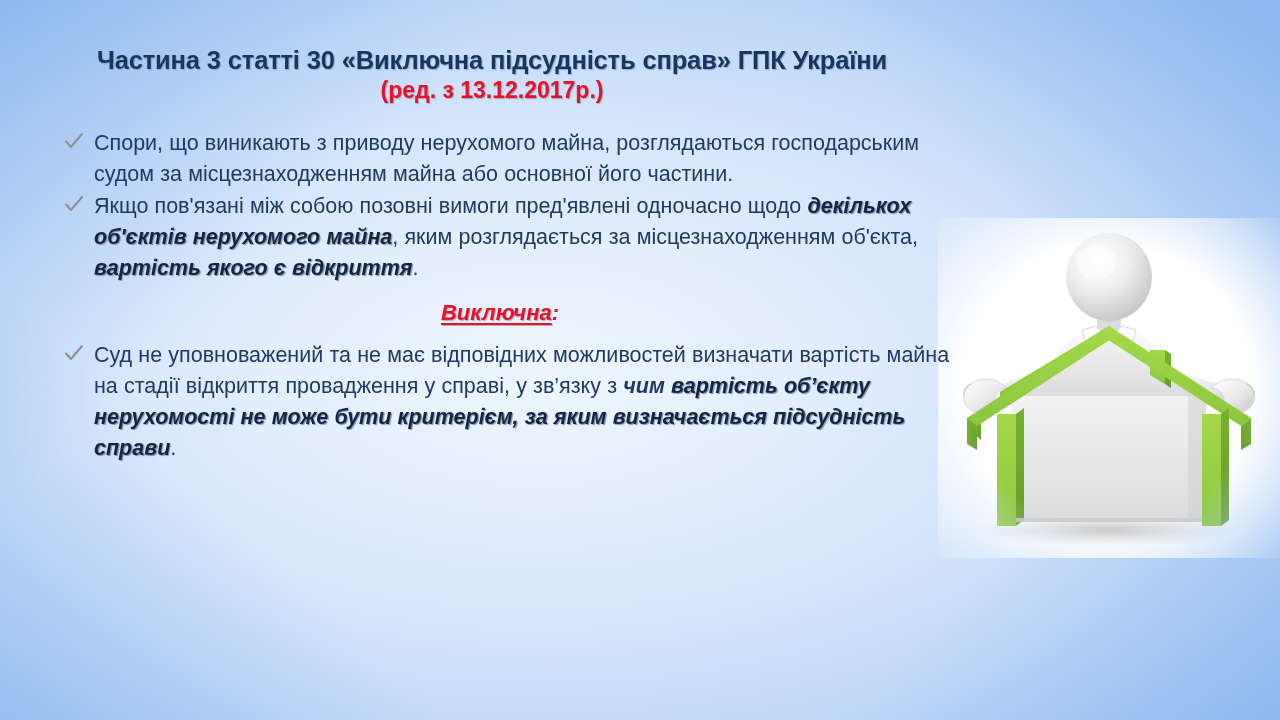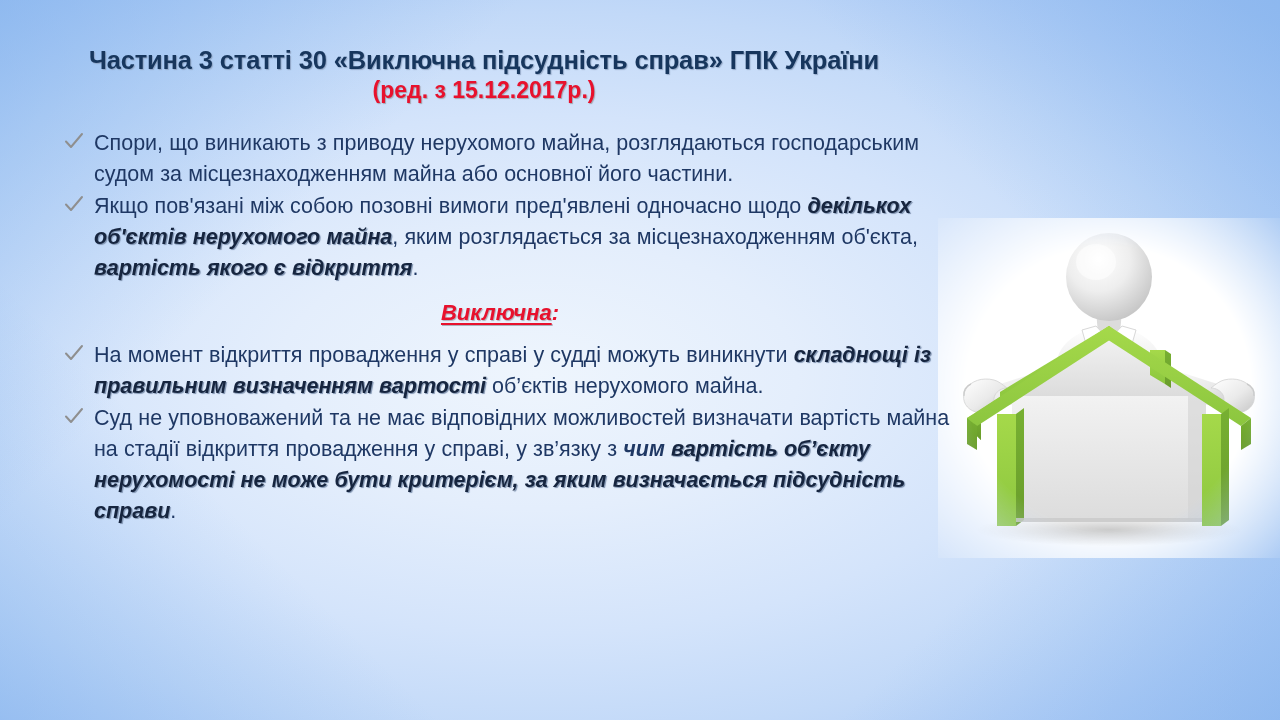--- a/index.html
+++ b/index.html
@@ -37,21 +37,21 @@
       linear-gradient(135deg, rgba(120,172,235,0.55) 0%, rgba(120,172,235,0.0) 26%),
       linear-gradient(225deg, rgba(120,172,235,0.50) 0%, rgba(120,172,235,0.0) 24%),
       linear-gradient(45deg,  rgba(120,172,235,0.45) 0%, rgba(120,172,235,0.0) 22%),
       linear-gradient(315deg, rgba(120,172,235,0.45) 0%, rgba(120,172,235,0.0) 22%);
     pointer-events: none;
   }
 
   
   #title-block {
     position: absolute;
-    left: 4px;
+    left: 12px;
     top: 46px;
     width: 960px;
     text-align: center;
     z-index: 4;
   }
   .title-line1 {
     font-family: "Liberation Sans", sans-serif;
     font-size: 25.5px;
     font-weight: bold;
     color: #17365d;
@@ -163,21 +163,21 @@
   }
   #picture svg { display: block; width: 342px; height: 340px; }
 </style>
 </head>
 <body>
 
 <div id="slide">
 
   <div id="title-block">
     <div class="title-line1">Частина 3 статті 30 «Виключна підсудність справ» ГПК України</div>
-    <div class="title-line2">(ред. з 15.12.2017р.)</div>
+    <div class="title-line2">(ред. з 13.12.2017р.)</div>
   </div>
 
   <div id="content">
 
     <div class="bullet">
       <span class="check-icon">
         <svg viewBox="0 0 20 20" width="20" height="20" aria-hidden="true">
           <path d="M2 10.5 L7 16 L18 3" fill="none" stroke="#8f8f8f" stroke-width="2" stroke-linecap="round" stroke-linejoin="round"></path>
         </svg>
       </span>
@@ -190,28 +190,20 @@
       <span class="check-icon">
         <svg viewBox="0 0 20 20" width="20" height="20" aria-hidden="true">
           <path d="M2 10.5 L7 16 L18 3" fill="none" stroke="#8f8f8f" stroke-width="2" stroke-linecap="round" stroke-linejoin="round"></path>
         </svg>
       </span>
       <span class="btext"><span>Якщо пов'язані між собою позовні вимоги пред'явлені одночасно щодо </span><b class="em">декількох об'єктів нерухомого майна</b><span>, яким розглядається за місцезнаходженням об'єкта, </span><b class="em">вартість якого є відкриття</b><span>.</span></span>
     </div>
 
     <div id="comment-heading"><span class="ch">Виключна</span><span class="colon">:</span></div>
 
-    <div class="bullet">
-      <span class="check-icon">
-        <svg viewBox="0 0 20 20" width="20" height="20" aria-hidden="true">
-          <path d="M2 10.5 L7 16 L18 3" fill="none" stroke="#8f8f8f" stroke-width="2" stroke-linecap="round" stroke-linejoin="round"></path>
-        </svg>
-      </span>
-      <span class="btext"><span>На момент відкриття провадження у справі у судді можуть виникнути </span><b class="em">складнощі із правильним визначенням вартості</b><span> об’єктів нерухомого майна.</span></span>
-    </div>
 
     <div class="bullet">
       <span class="check-icon">
         <svg viewBox="0 0 20 20" width="20" height="20" aria-hidden="true">
           <path d="M2 10.5 L7 16 L18 3" fill="none" stroke="#8f8f8f" stroke-width="2" stroke-linecap="round" stroke-linejoin="round"></path>
         </svg>
       </span>
       <span class="btext"><span>Суд не уповноважений та не має відповідних можливостей визначати вартість майна на стадії відкриття провадження у справі, у зв’язку з </span><i class="it">чим</i><span> </span><b class="em">вартість об’єкту нерухомості не може бути критерієм, за яким визначається підсудність справи</b><span>.</span></span>
     </div>
 

